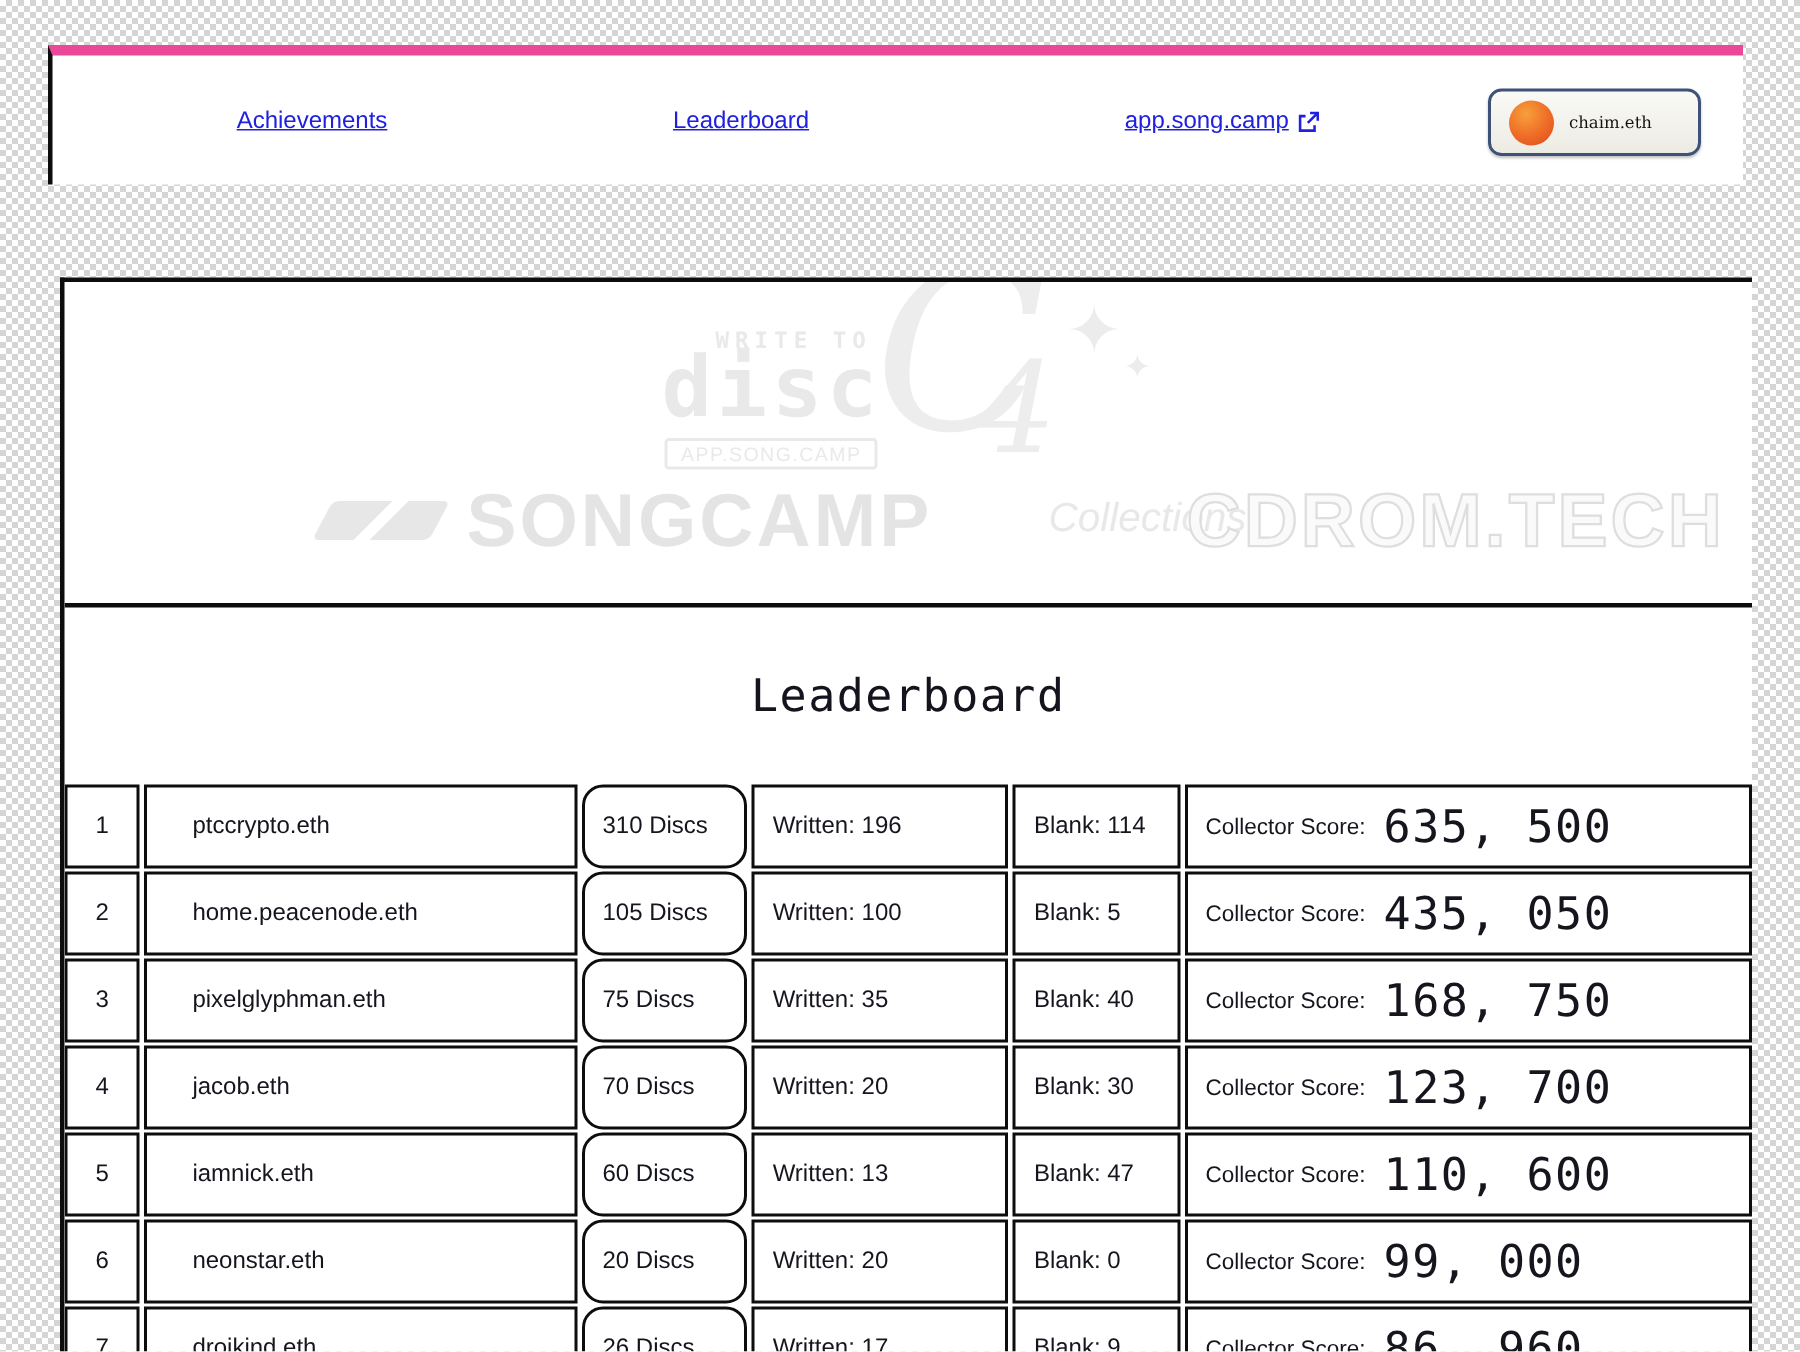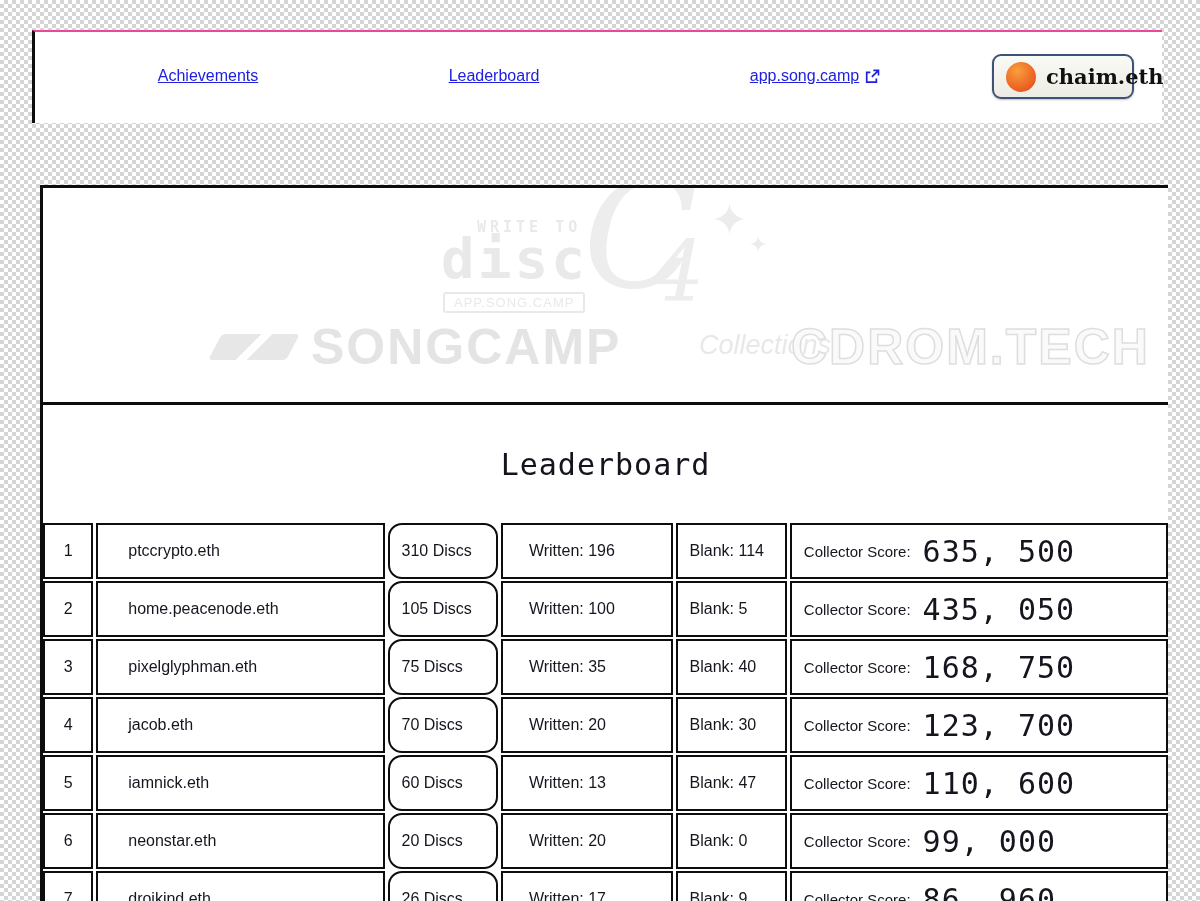--- a/index.html
+++ b/index.html
@@ -10,21 +10,21 @@
     background-image:conic-gradient(#d5d5d5 25%, #ffffff 25% 50%, #d5d5d5 50% 75%, #ffffff 75%);
     background-size:8px 8px;
     position:relative;
     color:#14141e;
   }
 
   
   .header-box {
     position:absolute; left:32px; top:30px; width:1130px; height:93px;
     background:#ffffff;
-    border-top:2px solid #ec4899; border-left:3px solid #0d0d0d;
+    border-top:7px solid #ec4899; border-left:3px solid #0d0d0d;
   }
   .nav-link {
     position:absolute; top:44px; transform:translate(-50%,-50%);
     color:#2020df; font-size:16px; text-decoration:underline; cursor:pointer;
     white-space:nowrap; display:inline-flex; align-items:center; gap:6px;
   }
   .nav-achievements { left:173px; }
   .nav-leaderboard  { left:459px; }
   .nav-appsongcamp  { left:780px; }
   .ext-icon { width:15px; height:15px; display:inline-block; }
@@ -34,21 +34,21 @@
     background:linear-gradient(#fafaf6,#ecebe3);
     border:2px solid #3e5277; border-radius:9px;
     box-shadow:0 1px 2px rgba(0,0,0,.25);
     display:flex; align-items:center; gap:10px; padding:0 12px; cursor:pointer;
   }
   .avatar {
     width:30px; height:30px; border-radius:50%;
     background:radial-gradient(circle at 38% 30%, #f7a03b, #ee6b27 55%, #e14e1d 90%);
     flex:0 0 auto;
   }
-  .account-label { font-family:"DejaVu Serif", serif; font-size:21px; color:#111;font-weight:bold; }
+  .account-label { font-family:"DejaVu Serif", serif; font-size:11px; color:#111; }
 
   
   .main-box {
     position:absolute; left:40px; top:185px; width:1128px; height:716px;
     background:#ffffff;
     border-top:3px solid #0d0d0d; border-left:3px solid #0d0d0d;
     overflow:hidden;
   }
 
   
@@ -81,21 +81,21 @@
   
   .lb-table { display:flex; flex-direction:column; gap:2px; }
   .lb-row { display:flex; gap:3px; height:56px; flex:0 0 auto; }
   .cell {
     border:2px solid #0d0d0d; background:#fff; display:flex; align-items:center;
     font-size:16px; color:#15151e; white-space:nowrap; overflow:hidden;
   }
   .cell-rank    { width:52px;  justify-content:center; }
   .cell-name    { width:298px; padding-left:30px; }
   .cell-discs   { width:114px; padding-left:12px;border-radius:14px; }
-  .cell-written { width:177px; padding-left:26px; }
+  .cell-written { width:177px; padding-left:12px; }
   .cell-blank   { width:115px; padding-left:12px; }
   .cell-score   { width:392px; padding-left:12px; gap:12px; }
   .score-label  { font-size:15px; }
   .score-value  { font-family:"DejaVu Sans Mono", monospace; font-size:30px; letter-spacing:1px;text-align:right; }
 </style>
 </head>
 <body>
 
 <div class="header-box">
   <a class="nav-link nav-achievements">

